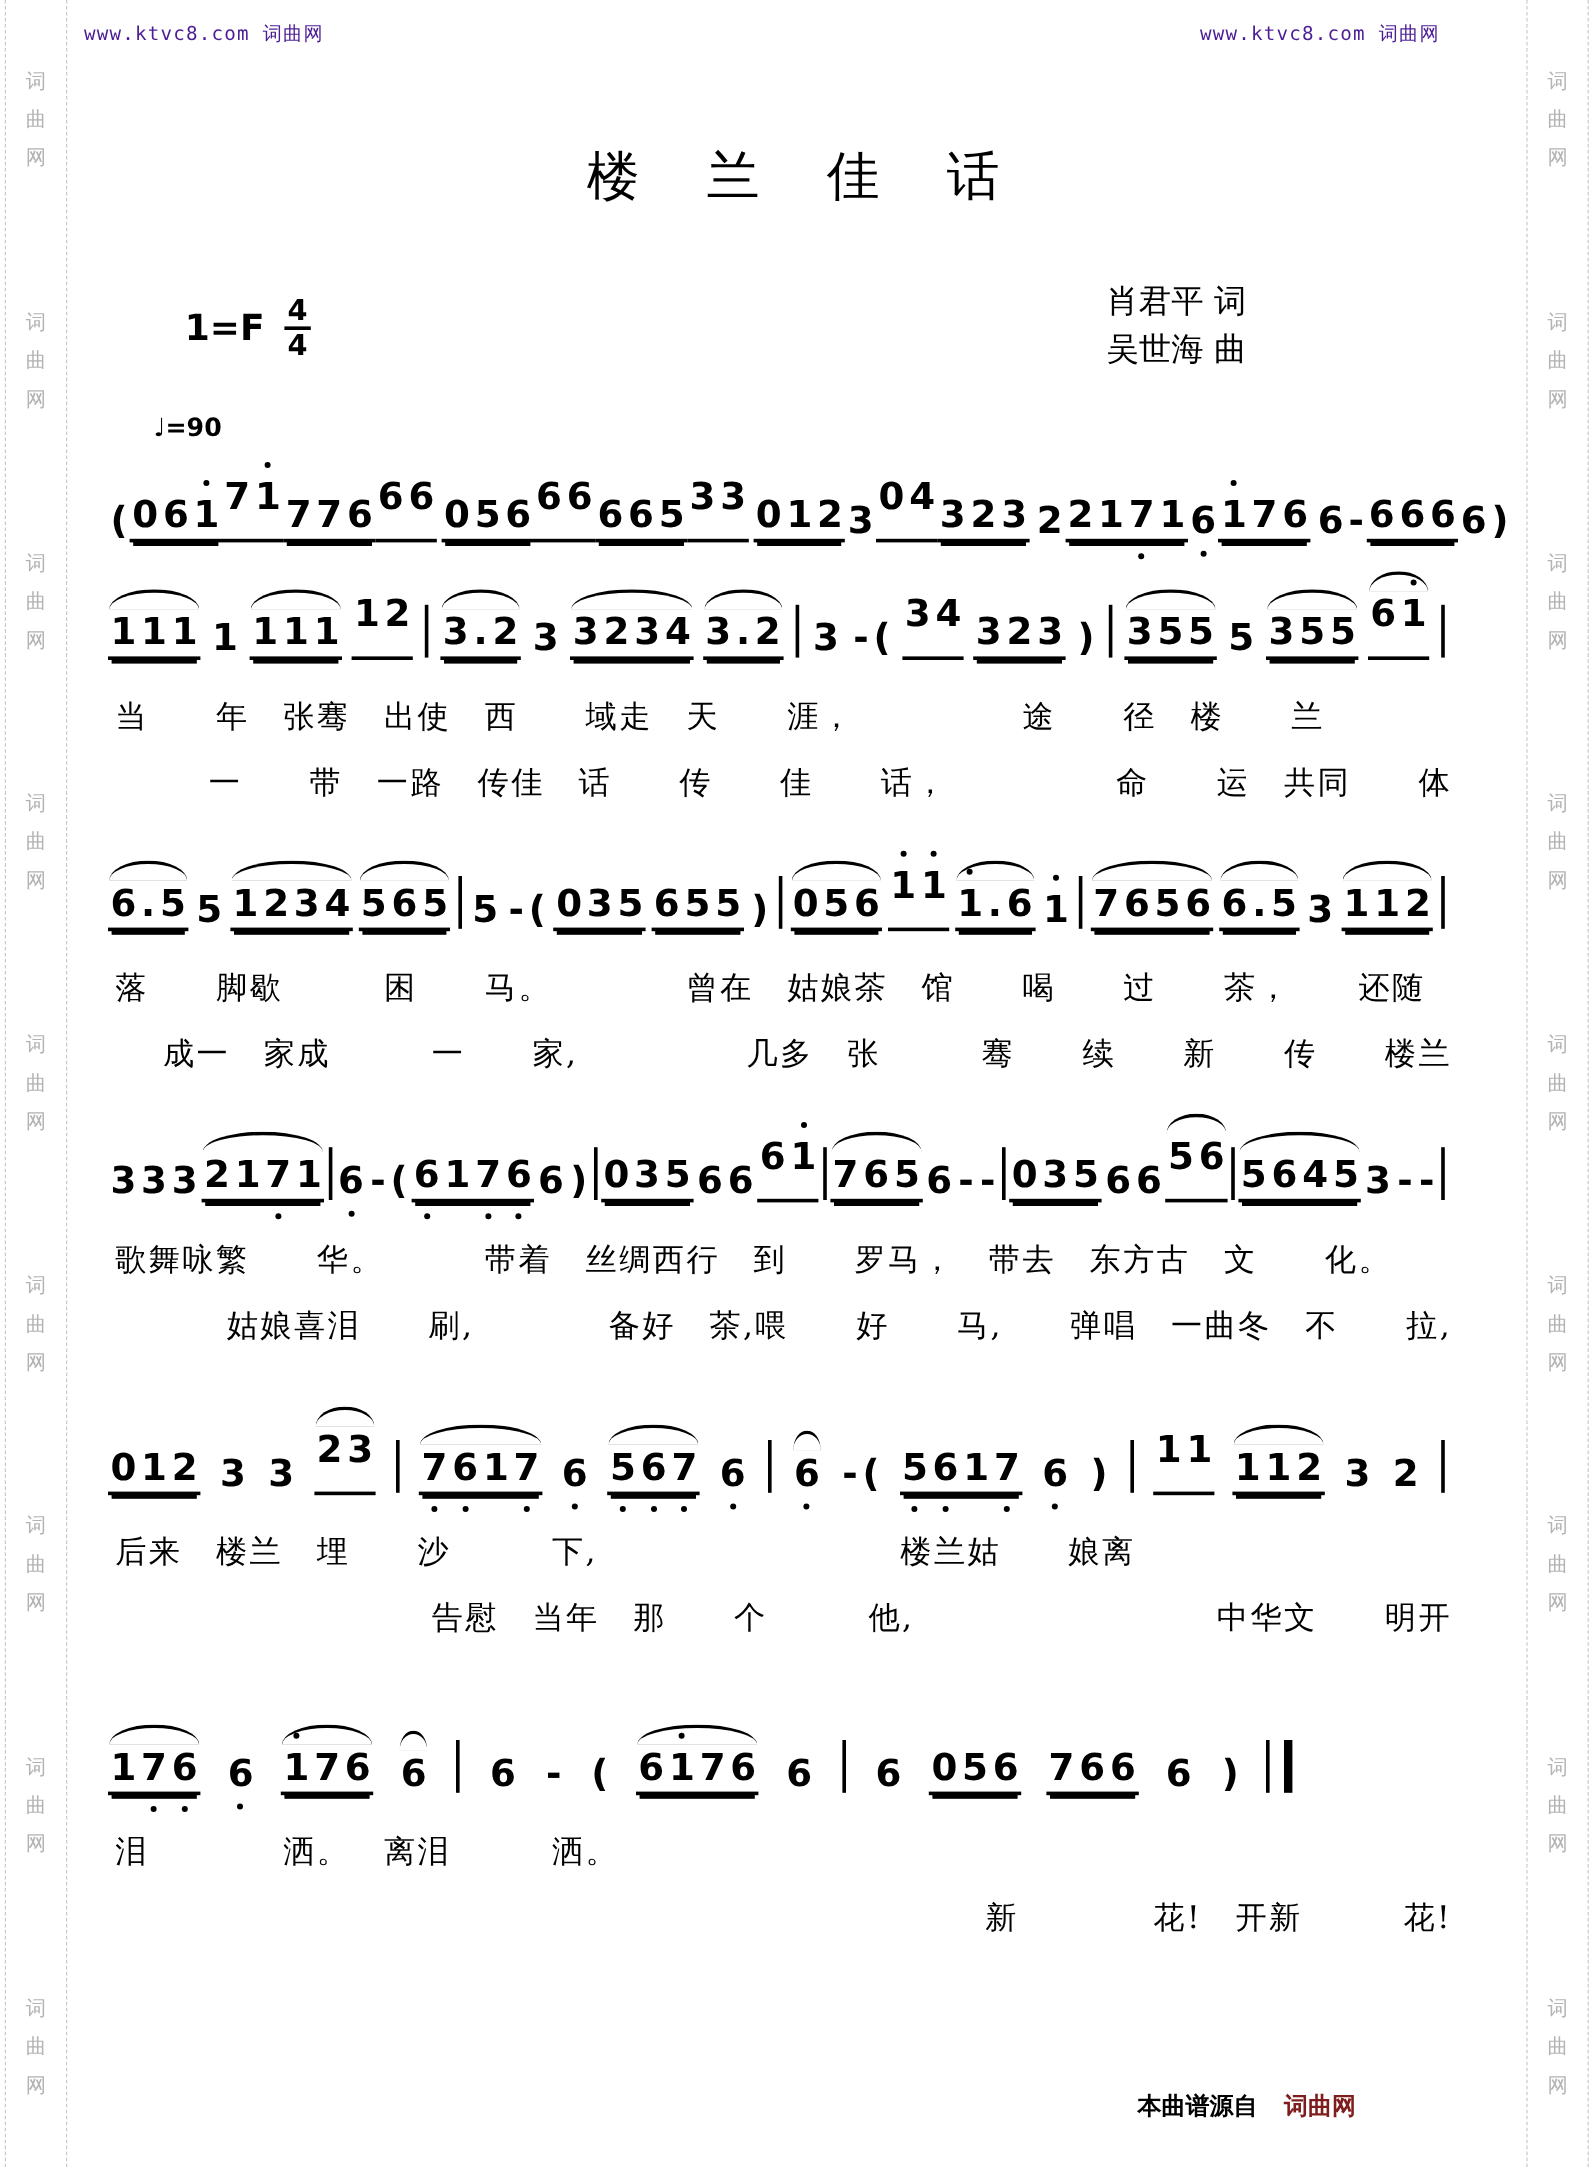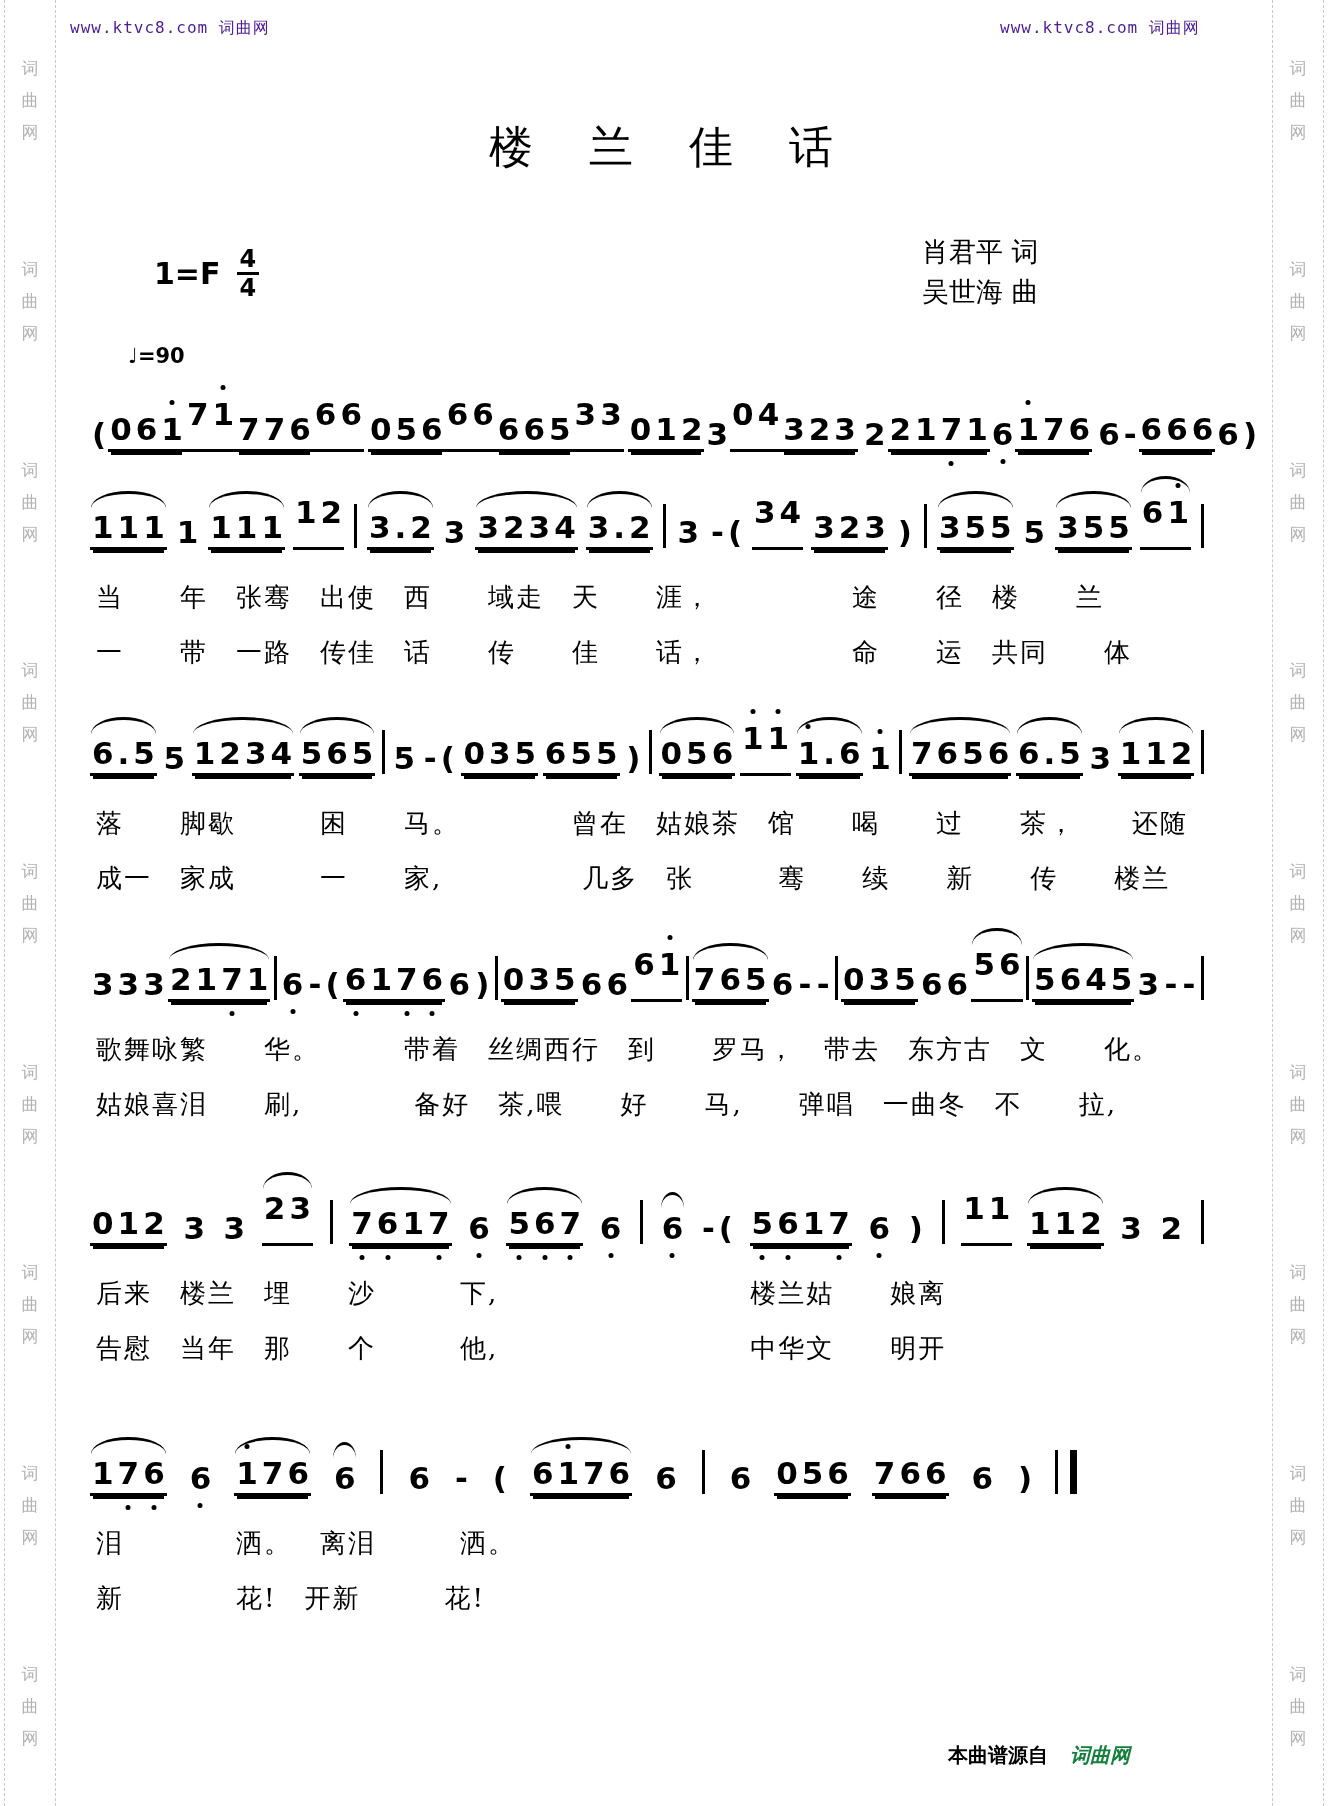--- a/index.html
+++ b/index.html
@@ -45,21 +45,21 @@
   .da{position:absolute;left:50%;transform:translateX(-50%);top:-11px;width:5px;height:5px;
         border-radius:50%;background:#000;}
   .db{position:absolute;left:50%;transform:translateX(-50%);bottom:-12px;width:5px;height:5px;
         border-radius:50%;background:#000;} .u2 .db{bottom:-19px;}
   .slur{position:absolute;left:1px;right:1px;top:-18px;height:14px;
         border-top:3px solid #000;border-radius:50% 50% 0 0/100% 100% 0 0;}
   .bar{width:3px;height:44px;background:#000;margin:0 2px 2px 2px;}
   .finalbar{width:12px;height:44px;border-left:3px solid #000;border-right:7px solid #000;margin-bottom:2px;}
   .lyric-row{font-family:"DejaVu Serif",serif;font-size:26px;white-space:pre;
         letter-spacing:2px;padding-left:8px;margin-top:12px;}
-  .lyric-row + .lyric-row{margin-top:20px;}
+  .lyric-row + .lyric-row{margin-top:20px;text-align:right;}
   
   .footer{position:absolute;top:1742px;left:948px;font-size:20px;font-weight:700;
         font-family:"DejaVu Serif",serif;display:flex;gap:22px;}
   .footer .site{color:#e60012;}
 </style>
 </head>
 <body>
 
 <div id="page">
 
@@ -341,16 +341,16 @@
           <span class="tok"><span class="ch">)</span></span>
           <span class="finalbar"></span>
         </div>
         <div class="lyric-row">泪　　　　洒。　离泪　　　洒。</div>
         <div class="lyric-row">新　　　　花!　开新　　　花!</div>
       </div>
     </div>
 
   <div class="footer">
     <span>本曲谱源自</span>
-    <span class="site" style="color: #15803d; font-style: italic;">词曲网</span>
+    <span class="site" style="color: #7f1d1d;">词曲网</span>
   </div>
 
 </div>
 
 </body></html>

